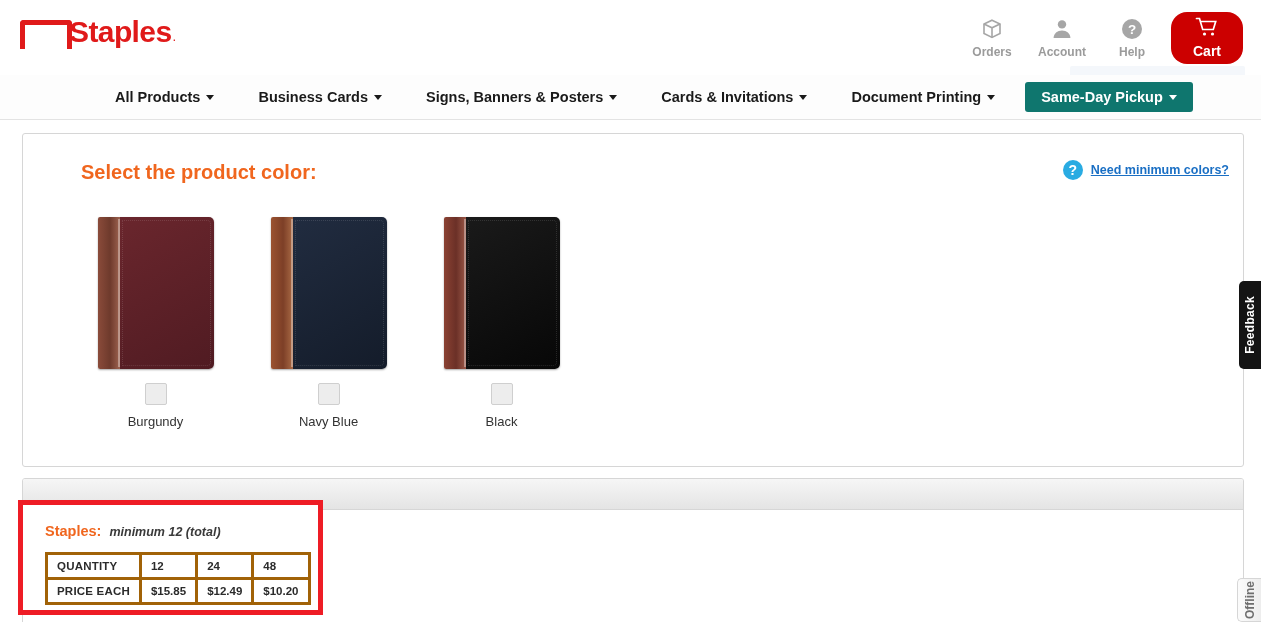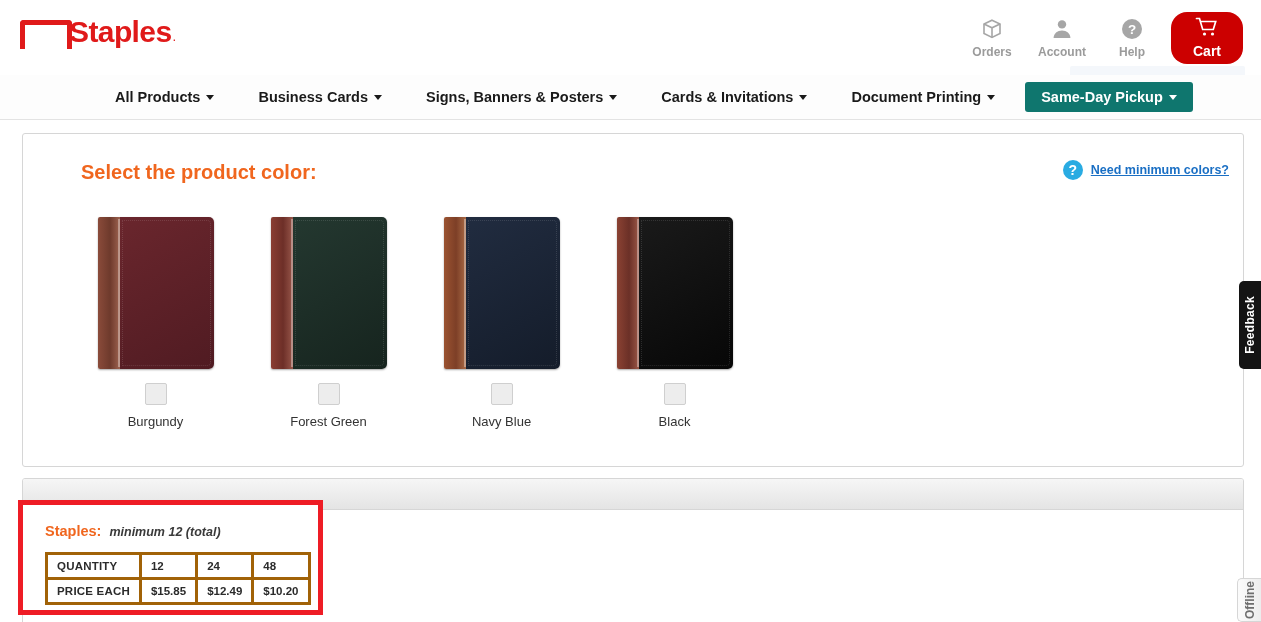--- a/index.html
+++ b/index.html
@@ -279,28 +279,20 @@
 
           <div class="swatch">
             <div class="book">
               <div class="spine" style="background:linear-gradient(90deg,#8a4b3a,#6e3a2c 55%,#9d6350)"></div>
               <div class="cover" style="background:linear-gradient(150deg,#6a262d,#501b22)"></div>
             </div>
             <div class="cbox"></div>
             <div class="clabel2">Burgundy</div>
           </div>
 
-          <div class="swatch">
-            <div class="book">
-              <div class="spine" style="background:linear-gradient(90deg,#8a3e33,#6d2f28 55%,#97564a)"></div>
-              <div class="cover" style="background:linear-gradient(150deg,#243830,#16241e)"></div>
-            </div>
-            <div class="cbox"></div>
-            <div class="clabel2">Forest Green</div>
-          </div>
 
           <div class="swatch">
             <div class="book">
               <div class="spine" style="background:linear-gradient(90deg,#9b5331,#7d3f27 55%,#a96a45)"></div>
               <div class="cover" style="background:linear-gradient(150deg,#212c40,#141c2a)"></div>
             </div>
             <div class="cbox"></div>
             <div class="clabel2">Navy Blue</div>
           </div>
 

